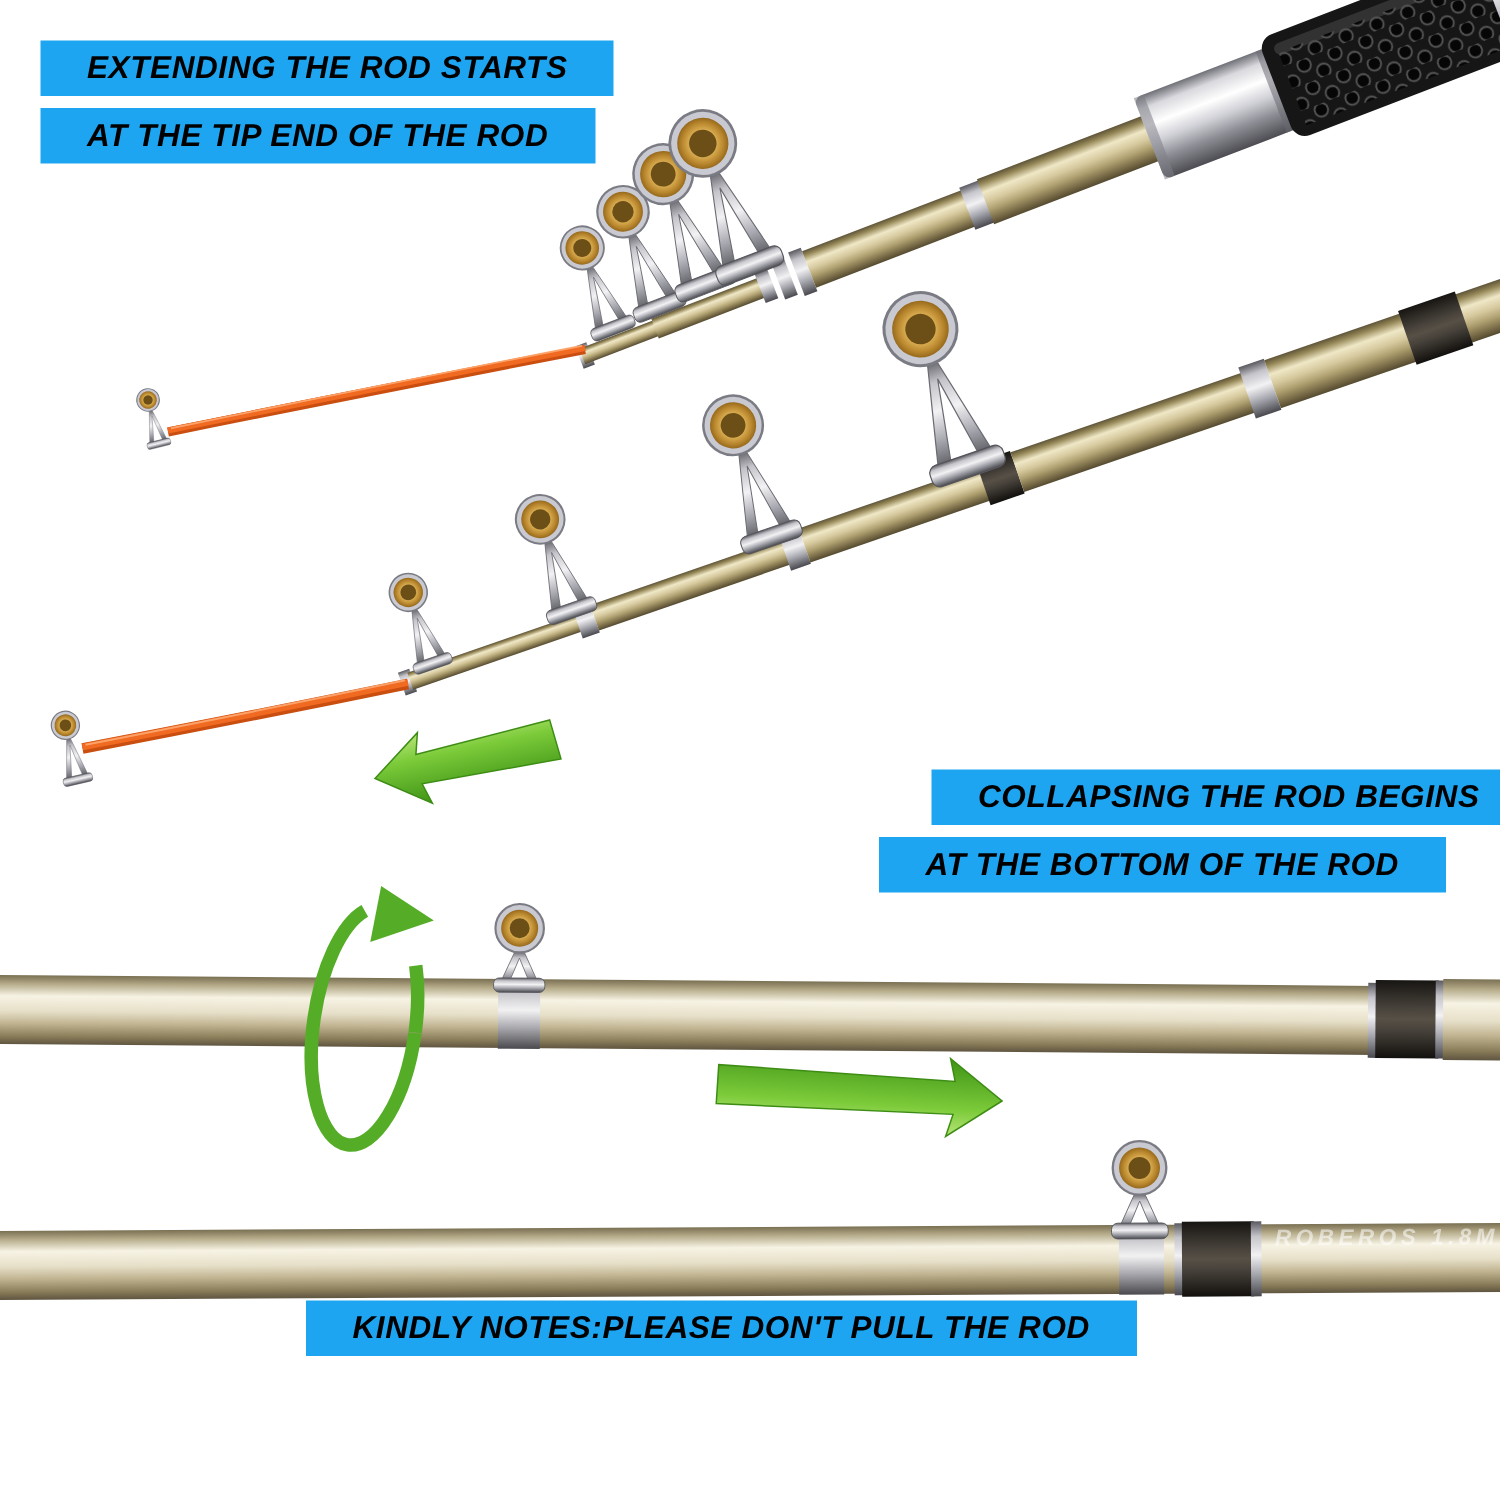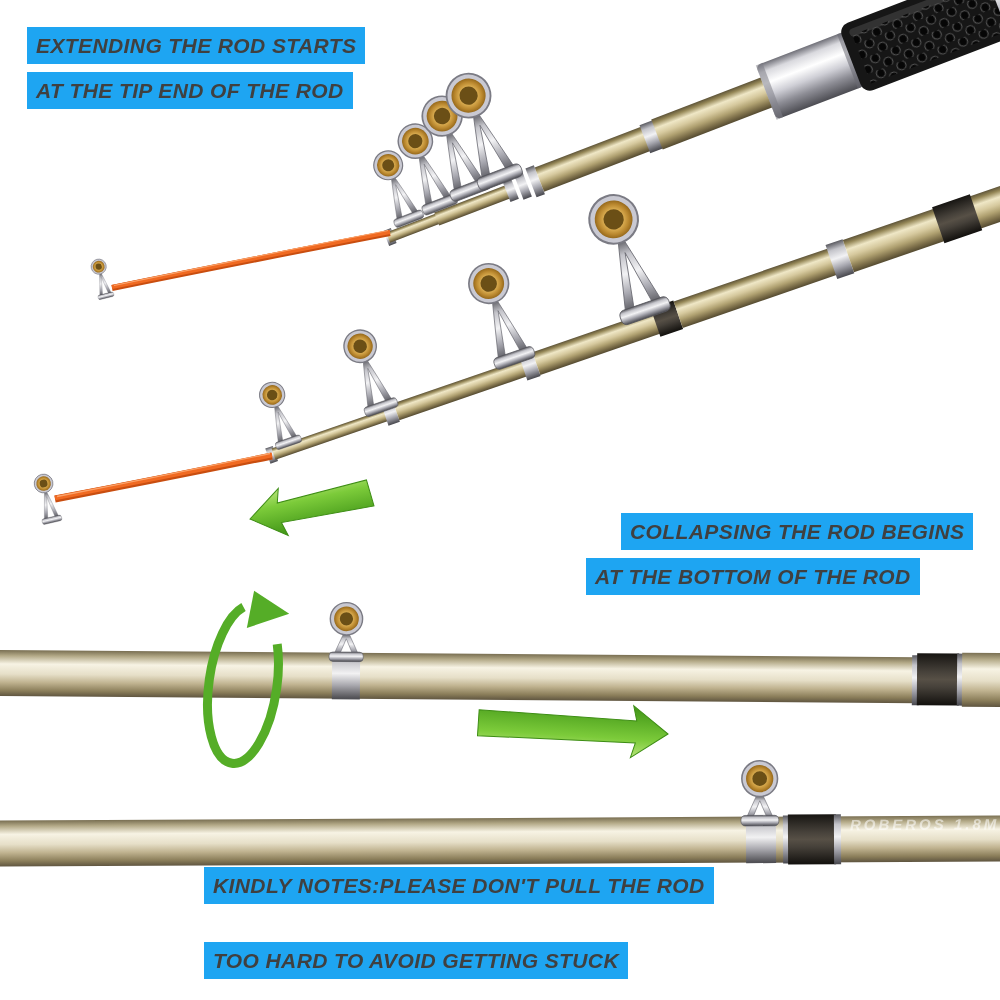--- a/index.html
+++ b/index.html
@@ -5,23 +5,23 @@
   html,body { margin:0; padding:0; background:#ffffff; }
   .canvas {
     position:relative; width:1000px; height:1000px;
     background:#ffffff; overflow:hidden;
     font-family:"Liberation Sans", sans-serif;
   }
   .art { position:absolute; left:0; top:0; }
   .banner {
     position:absolute;
     background:#1ea5f2;
-    color:#404040;
+    color:#000000;
     font:italic 700 21px/37px "Liberation Sans", sans-serif;
-    padding:0 9px;
+    padding:0 31px;
     letter-spacing:.4px;
     white-space:nowrap;
   }
   .wm {
     font:italic 700 15px "Liberation Sans", sans-serif;
     fill:#ffffff; opacity:.55; letter-spacing:3px;
   }
 </style>
 </head>
 <body>
@@ -194,15 +194,14 @@
     </g>
   </svg>
 
   <div class="banner" style="left:27px; top:27px;">EXTENDING THE ROD STARTS</div>
   <div class="banner" style="left:27px; top:72px;text-align:center;">AT THE TIP END OF THE ROD</div>
 
   <div class="banner" style="left:586px; top:513px;margin-left:35px;">COLLAPSING THE ROD BEGINS</div>
   <div class="banner" style="left:586px; top:558px;text-align:right;">AT THE BOTTOM OF THE ROD</div>
 
   <div class="banner" style="left:204px; top:867px;">KINDLY NOTES:PLEASE DON'T PULL THE ROD</div>
-  <div class="banner" style="left:204px; top:942px;">TOO HARD TO AVOID GETTING STUCK</div>
 
 </div>
 
 </body></html>

